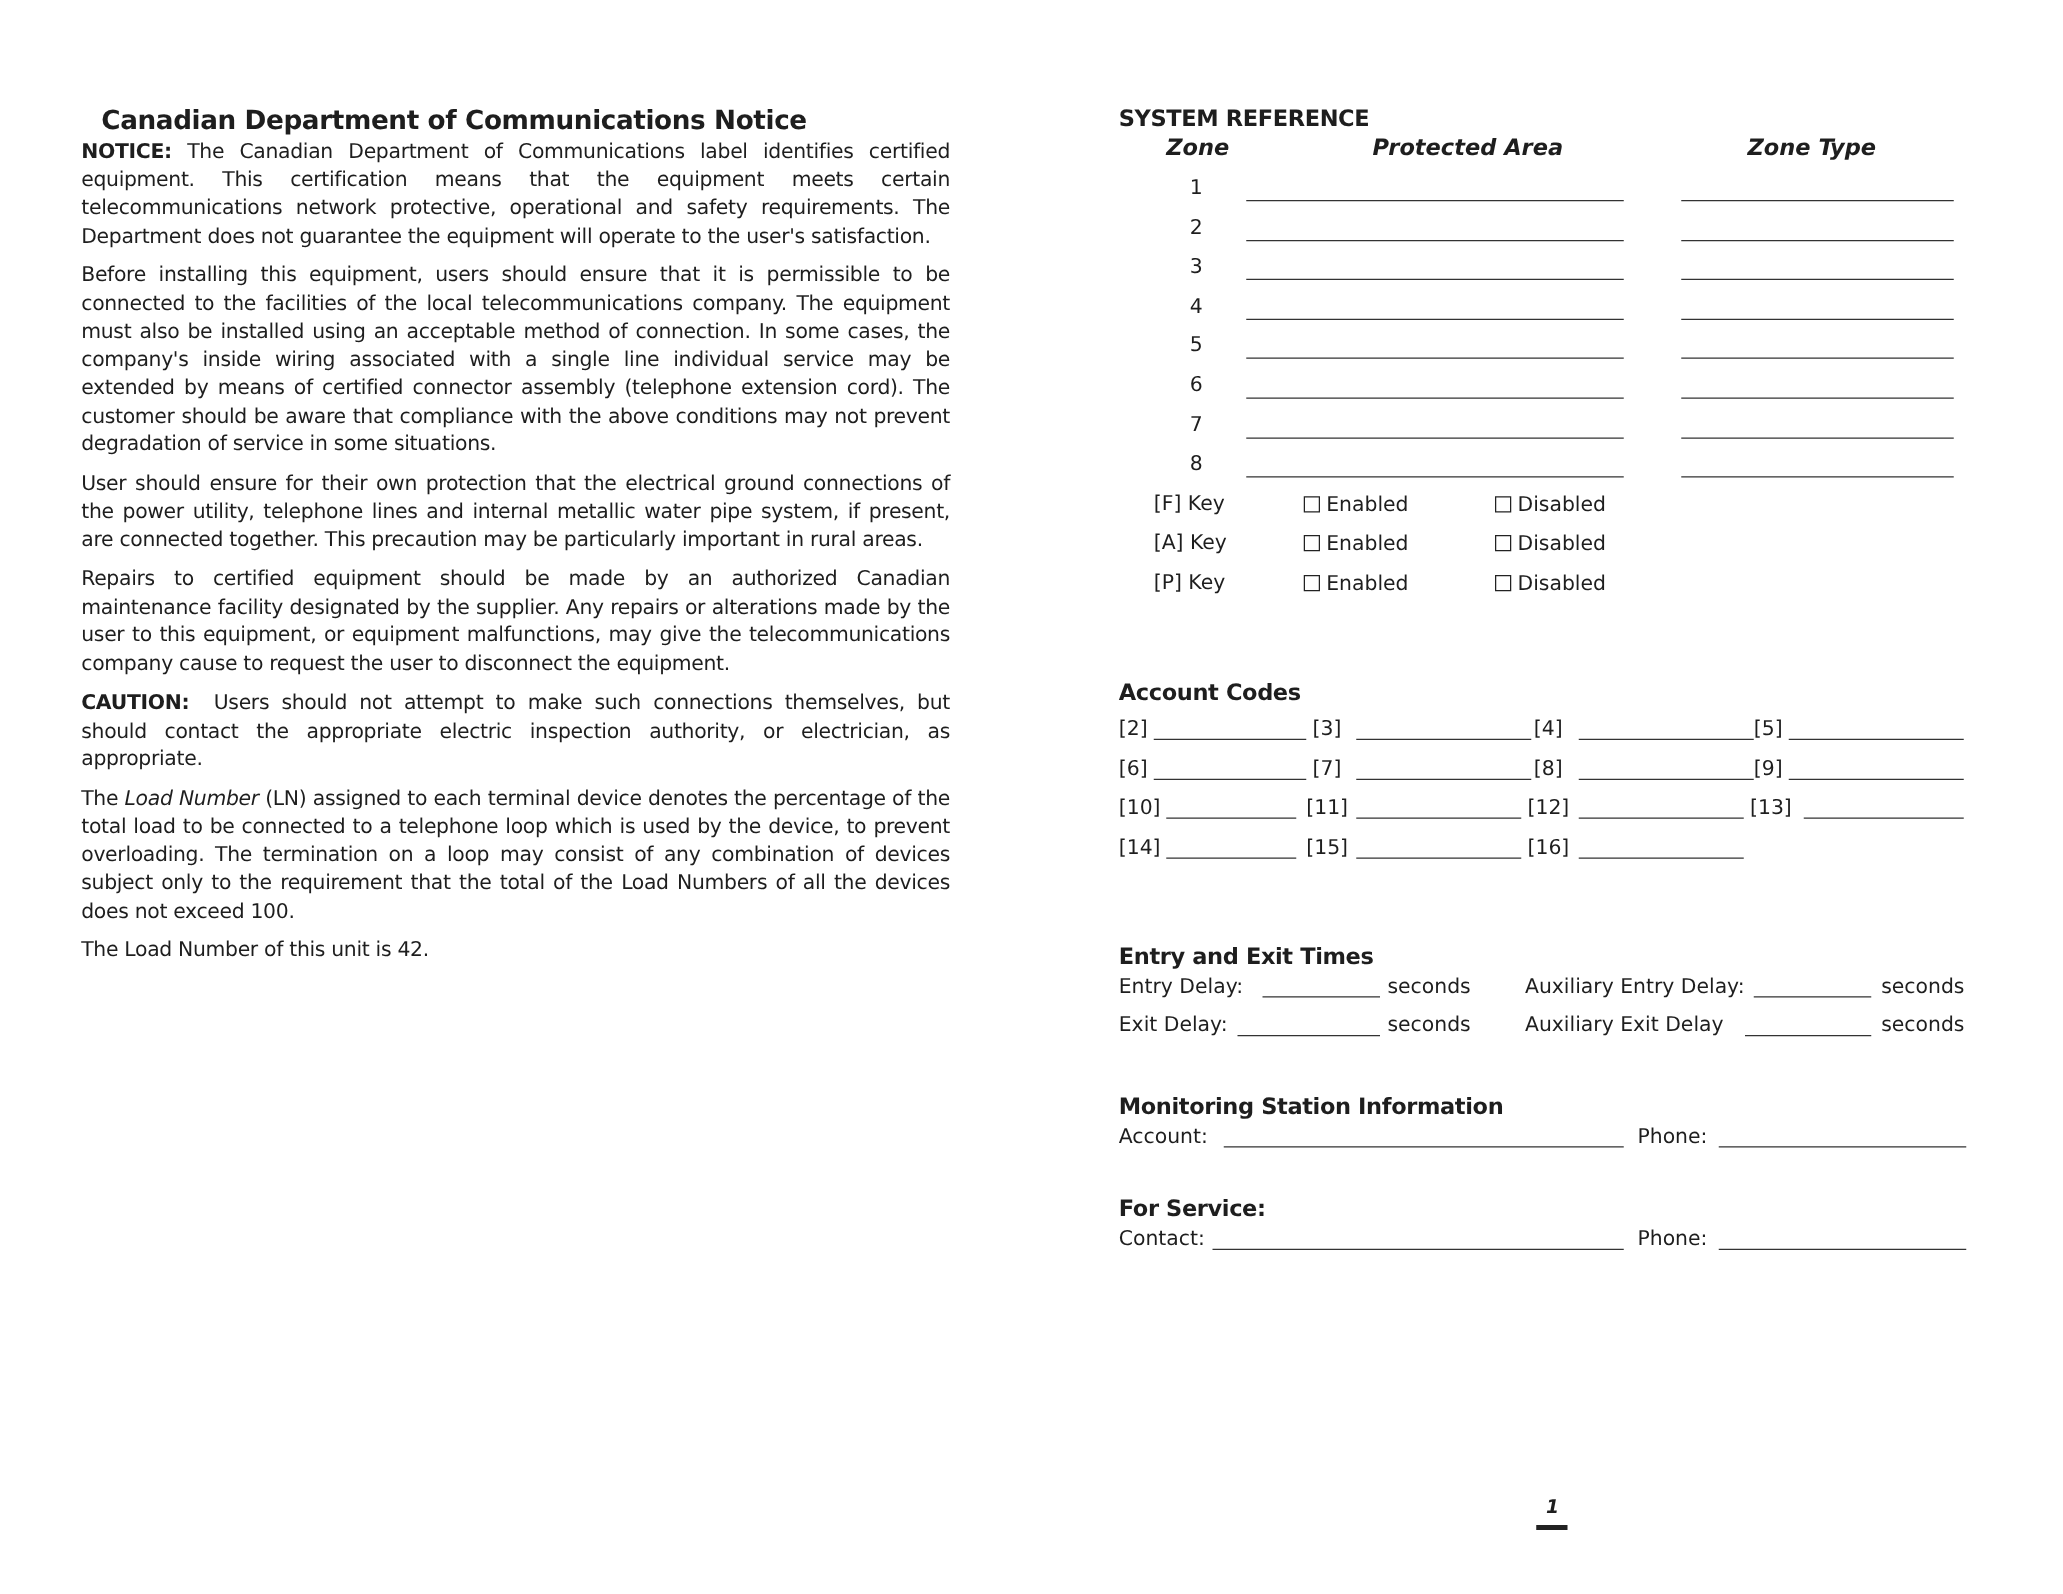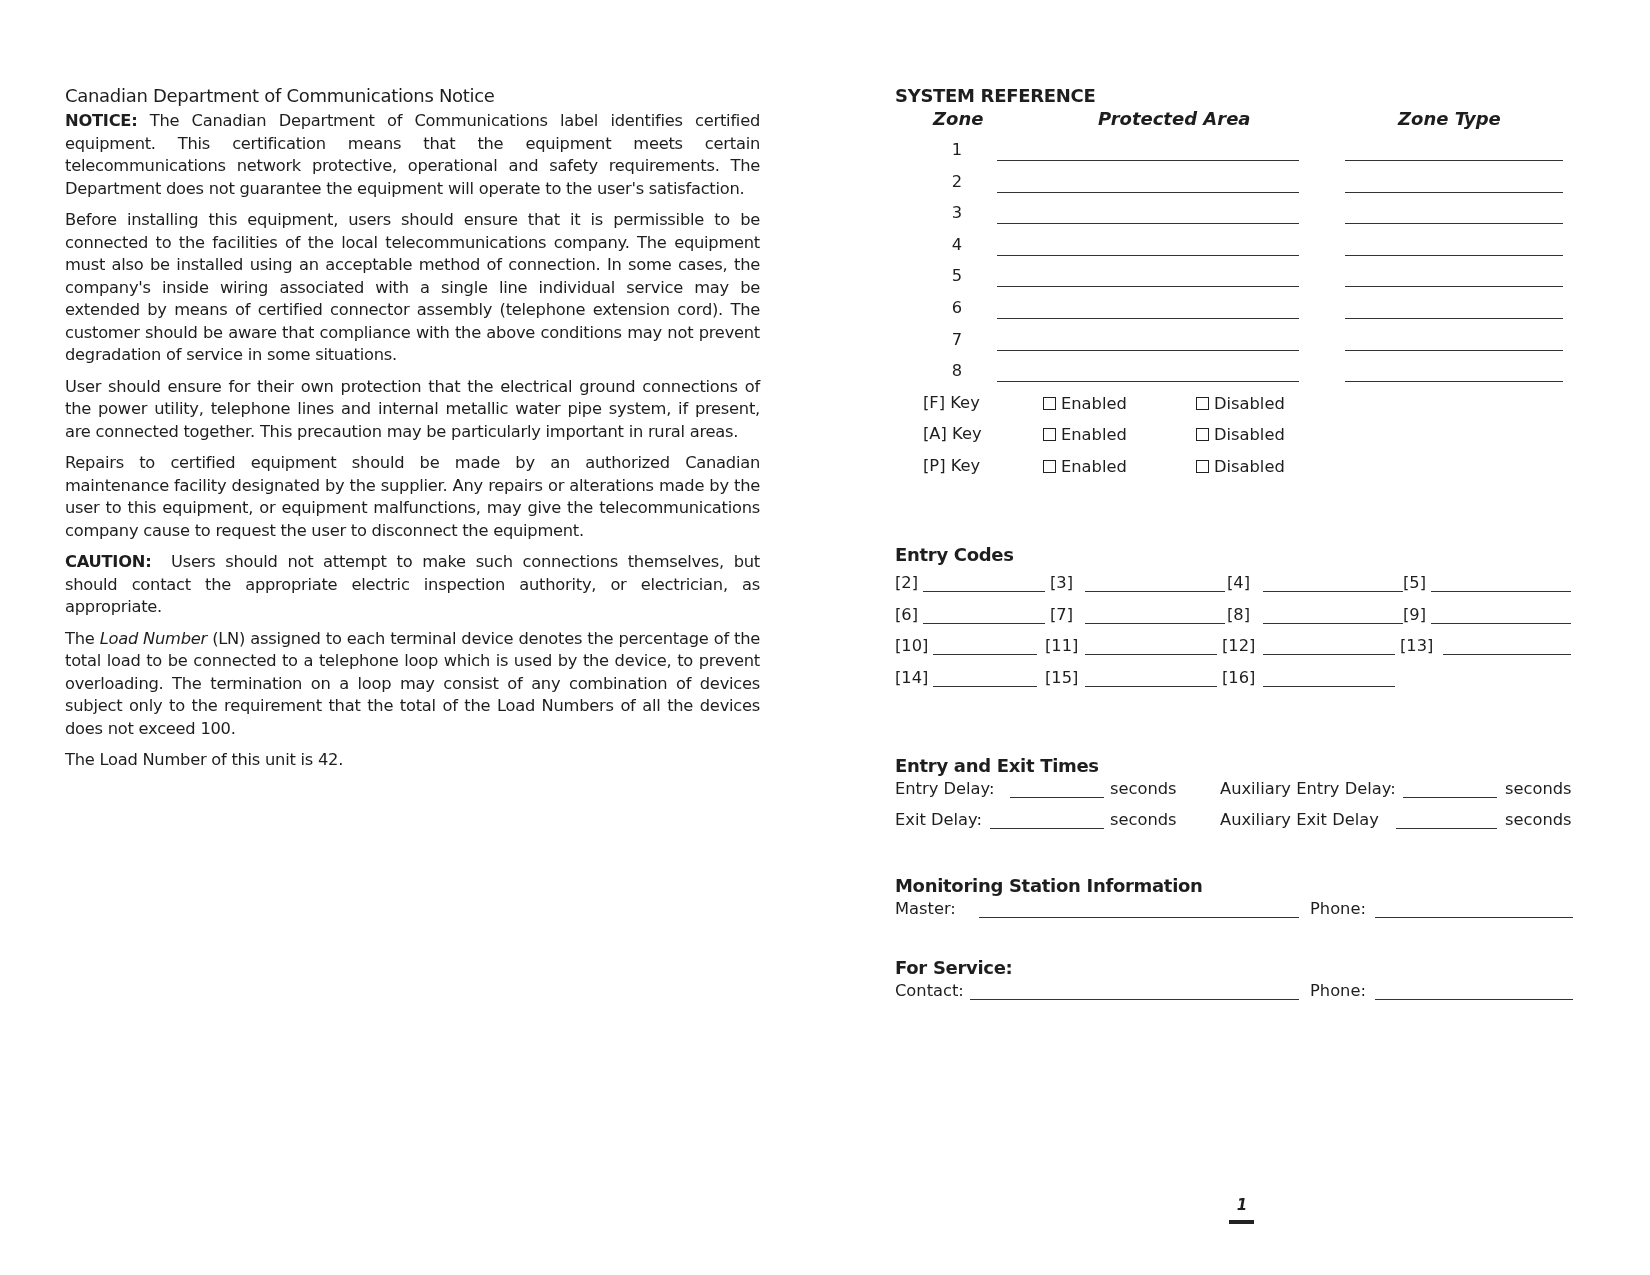--- a/index.html
+++ b/index.html
@@ -1,19 +1,19 @@
 <!DOCTYPE html>
 <html><head>
 <meta charset="utf-8">
 <style>
   html, body { margin:0; padding:0; background:#ffffff; }
   body { width:1650px; height:1275px; position:relative; overflow:hidden;
          font-family:"DejaVu Sans", sans-serif; color:#1e1e1e; }
   .left { position:absolute; left:65px; top:84px; width:695px; font-size:16.3px; line-height:22.5px; }
-  .left h1 { font-size:18px; font-weight:normal; margin:0 0 2px 0; line-height:24px; letter-spacing:-0.3px; }
+  .left h1 { font-size:21px; font-weight:bold; margin:0 0 2px 16px; line-height:24px; letter-spacing:-0.3px; }
   .left p { margin:0 0 9px 0; text-align:justify; letter-spacing:-0.25px; }
   .left b { font-weight:bold; }
   .left i { font-style:italic; }
 
   .right { position:absolute; left:895px; top:84px; width:690px; font-size:16.3px; }
   .sec-title { font-size:18px; font-weight:bold; letter-spacing:-0.3px; line-height:24px; }
   .zone-head { position:relative; height:26px; font-weight:bold; font-style:italic; font-size:18px; }
   .zone-head span { position:absolute; top:0; }
   .zone-row { position:relative; height:31.6px; }
   .zone-row .num { position:absolute; left:54px; top:6px; width:16px; text-align:center; }
@@ -134,21 +134,21 @@
           <span>Enabled</span>
         </span>
         <span class="cb dis">
           <span class="box"></span>
           <span>Disabled</span>
         </span>
       </div>
     </div>
 
   <div class="block" style="top:459px">
-    <div class="sec-title">Entry Codes</div>
+    <div class="sec-title">Account Codes</div>
     <div id="codes">
         <div class="row">
           <span style="left:0px">[2]</span>
           <div class="line" style="left:28px;width:122px"></div>
           <span style="left:155px">[3]</span>
           <div class="line" style="left:190px;width:140px"></div>
           <span style="left:332px">[4]</span>
           <div class="line" style="left:368px;width:140px"></div>
           <span style="left:508px">[5]</span>
           <div class="line" style="left:536px;width:140px"></div>
@@ -200,21 +200,21 @@
       <span style="left:215px;top:1px">seconds</span>
       <span style="left:325px;top:1px">Auxiliary Exit Delay</span>
       <div class="line" style="left:501px;width:101px;top:19px"></div>
       <span style="left:610px;top:1px">seconds</span>
     </div>
   </div>
 
   <div class="block" style="top:790px">
     <div class="sec-title">Monitoring Station Information</div>
     <div class="row">
-      <span style="left:0;top:1px">Master:</span>
+      <span style="left:0;top:1px">Account:</span>
       <div class="line" style="left:84px;width:320px;top:19px"></div>
       <span style="left:415px;top:1px">Phone:</span>
       <div class="line" style="left:480px;width:198px;top:19px"></div>
     </div>
   </div>
 
   <div class="block" style="top:872px">
     <div class="sec-title">For Service:</div>
     <div class="row">
       <span style="left:0;top:1px">Contact:</span>

